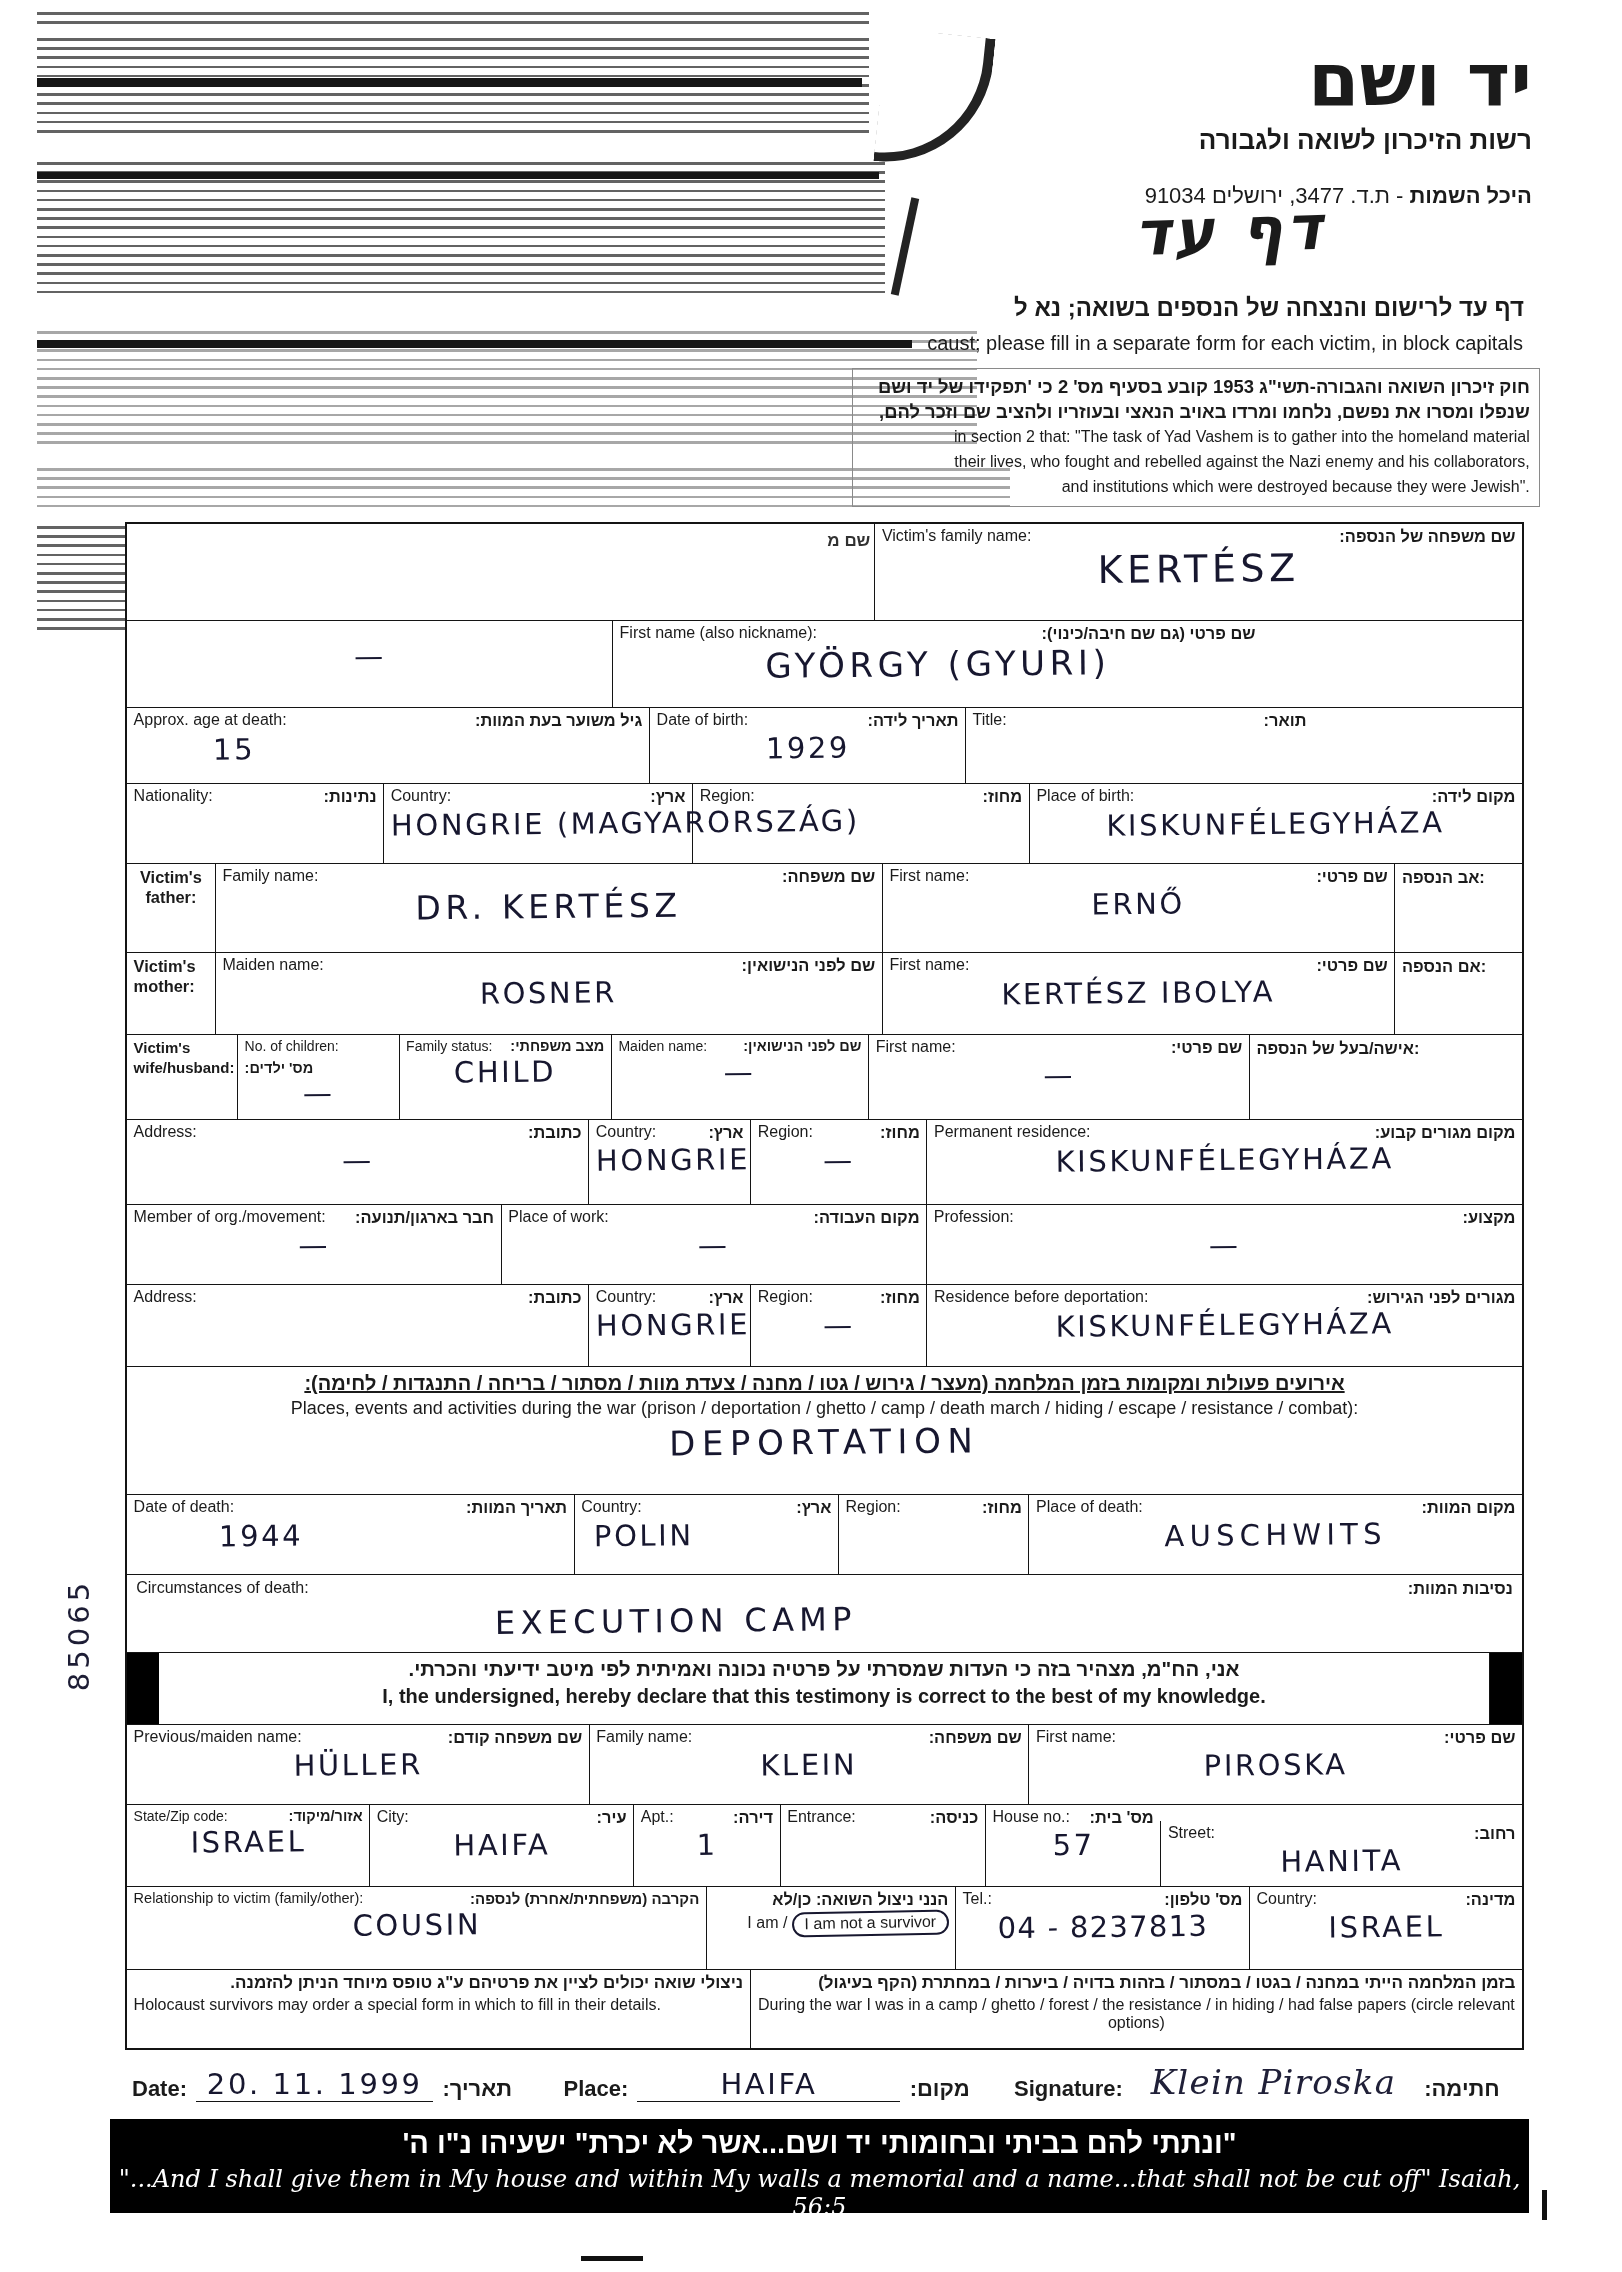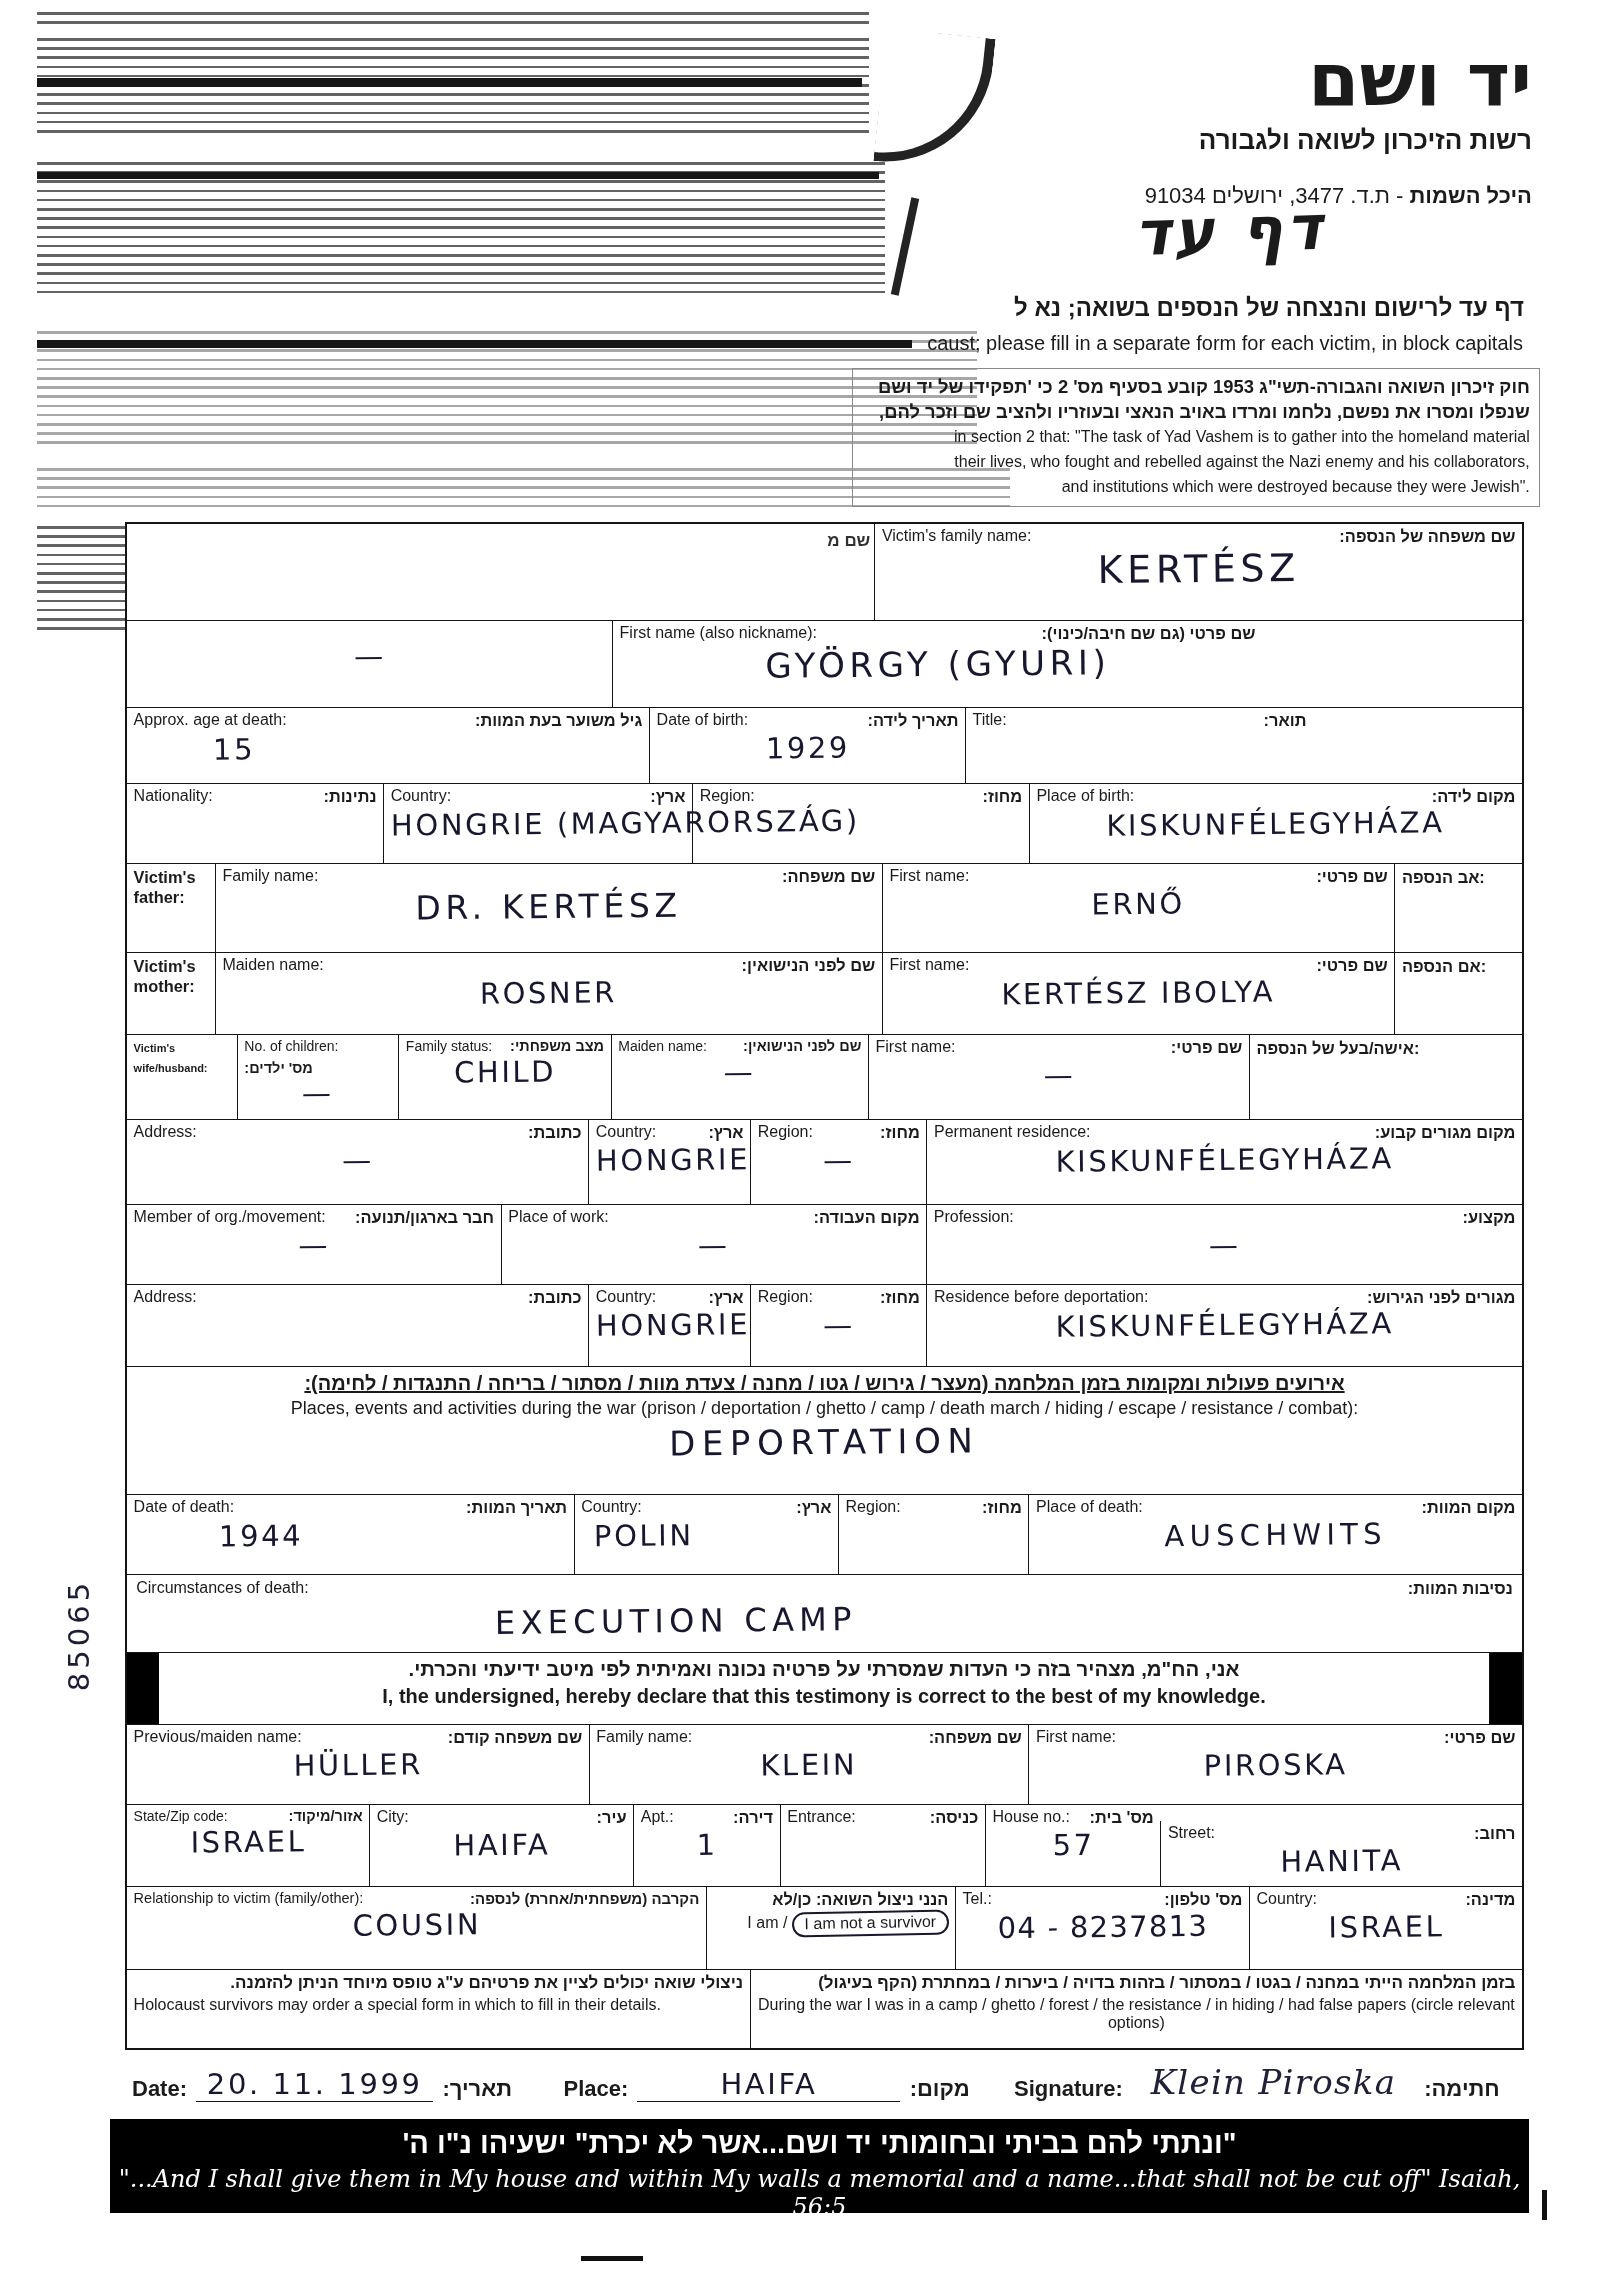--- a/index.html
+++ b/index.html
@@ -176,21 +176,21 @@
       <div class="cell" style="width:495px;">
         <div class="lab">
             <span class="en">Place of birth:</span>
           <span class="he">מקום לידה:</span>
           </div>
         <div class="hw">KISKUNFÉLEGYHÁZA</div>
       </div>
     </div>
 
     <div class="row" style="height:89px;">
-      <div class="cell" style="width:88px;">
+      <div class="cell" style="width:88px;text-align:center;">
         <span class="side">Victim's father:</span>
       </div>
       <div class="cell" style="width:669px;">
         <div class="lab">
             <span class="en">Family name:</span>
           <span class="he">שם משפחה:</span>
           </div>
         <div class="hw big" style="font-size:33px;">DR. KERTÉSZ</div>
       </div>
       <div class="cell" style="width:514px;">
@@ -223,21 +223,21 @@
           </div>
         <div class="hw">KERTÉSZ IBOLYA</div>
       </div>
       <div class="cell" style="width:128px;">
         <span class="he side">אם הנספה:</span>
       </div>
     </div>
 
     <div class="row" style="height:85px;">
       <div class="cell" style="width:110px;">
-        <span class="side" style="font-size:11px;">Victim's wife/husband:</span>
+        <span class="side" style="font-size:15px;">Victim's wife/husband:</span>
       </div>
       <div class="cell" style="width:162px;">
         <div class="lab" style="flex-direction:column;">
           <span class="en" style="font-size:14px;">No. of children:</span>
           <span class="he" style="font-size:14.5px;">מס' ילדים:</span>
           </div>
         <div class="hw">—</div>
       </div>
       <div class="cell" style="width:213px;">
         <div class="lab">

